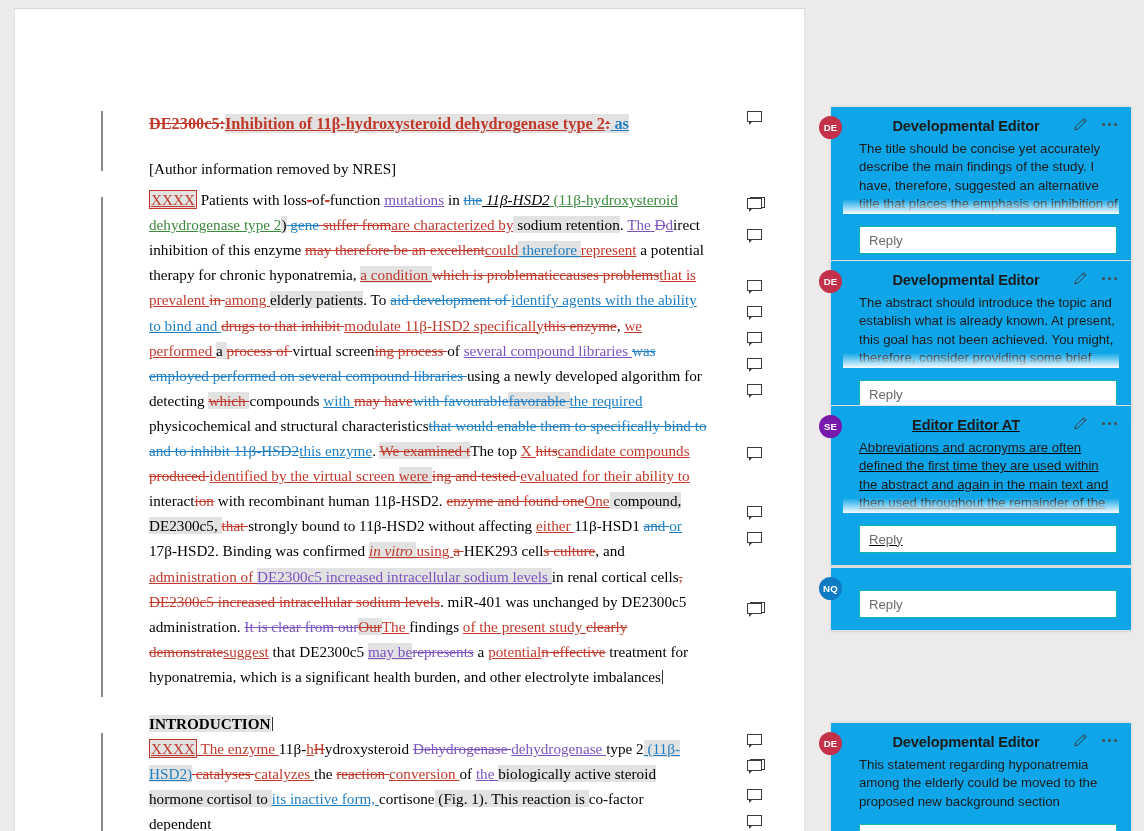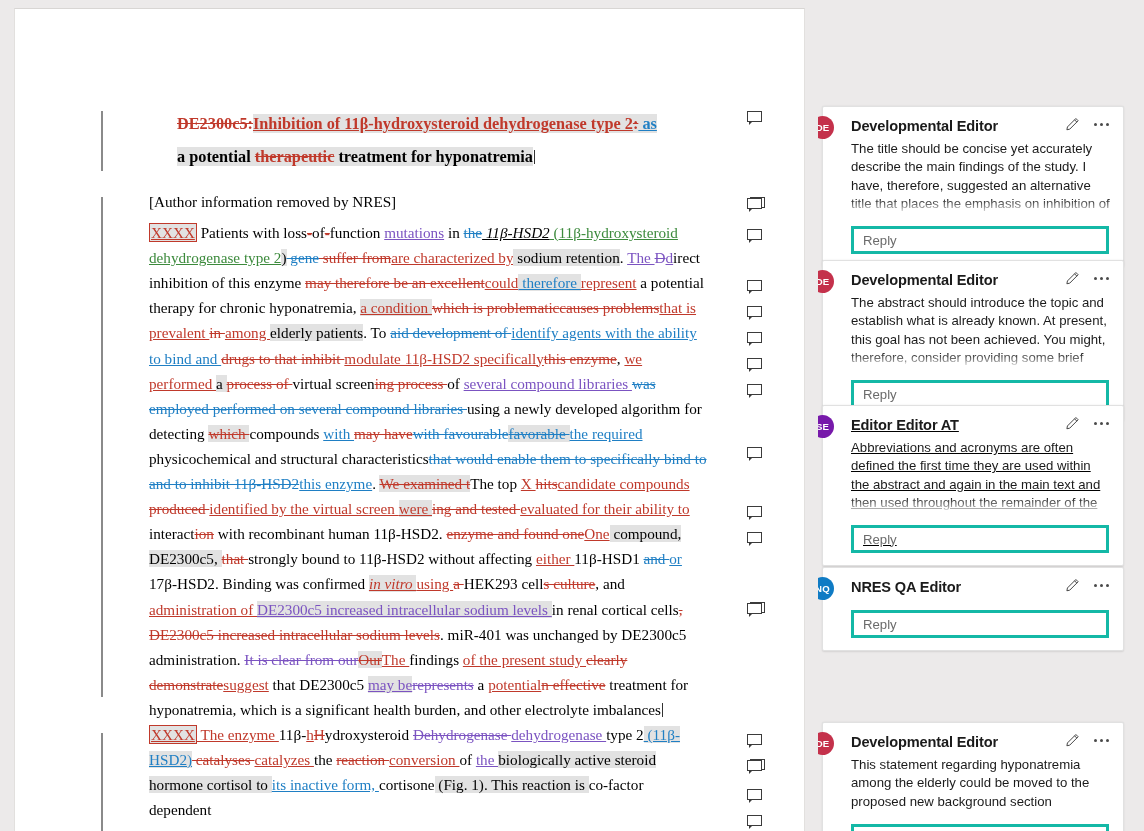--- a/index.html
+++ b/index.html
@@ -34,21 +34,20 @@
     line-height: 25.1px;
     color: #000;
     text-align: left;
     margin: 0;
     word-spacing: 0px;
   }
   .para.title {
     font-weight: bold;
     font-size: 16.3px;
     line-height: 33px;
-    margin-left: 28px;
   }
   .para.heading {
     font-weight: bold;
     font-size: 15.2px;
     line-height: 25.1px;
     margin-top: 22px;
   }
   .para.plain { margin-top: 16px; }
   .para.abs { margin-top: 6px; }
 
@@ -94,29 +93,29 @@
   
   #comments-pane {
     position: absolute;
     left: 818px; top: 0;
     width: 326px; height: 831px;
     background: #eceaea;
     overflow: hidden;
   }
   .comment-card {
     position: absolute;
-    left: 4px;
+    left: 12px;
     width: 302px;
-    background: #ffffff;
+    background: #0ea5e9;
     border: 1px solid #e1e1e1;
     border-radius: 2px;
     box-shadow: 0 0.6px 1.8px rgba(0,0,0,0.10);
   }
   .card-inner { padding: 10px 12px 12px 12px; }
-  .c-head { display: flex; align-items: flex-start; height: 20px; }
+  .c-head { display: flex; align-items: flex-start; height: 20px; text-align: center; }
   .avatar {
     position: absolute;
     left: -12px; top: 9px;
     width: 23px; height: 23px;
     border-radius: 50%;
     color: #fff;
     font-size: 9.6px;
     font-weight: bold;
     letter-spacing: 0.2px;
     display: flex; align-items: center; justify-content: center;
@@ -145,21 +144,21 @@
     overflow: hidden;
   }
   .c-body.fade::after {
     content: "";
     position: absolute; left: 0; right: 0; bottom: 0; height: 15px;
     background: linear-gradient(to bottom, rgba(255,255,255,0), rgba(255,255,255,0.97));
   }
   .reply-box {
     margin: 12px 2px 0 16px;
     height: 28px;
-    border: 3px solid #14b8a6;
+    border: 1px solid #14b8a6;
     background: #fff;
     display: flex;
     align-items: center;
     padding-left: 9px;
     font-size: 13.2px;
     color: #6b6b6b;
   }
 </style>
 </head>
 <body>
@@ -172,28 +171,28 @@
         <div class="changebar" style="top: 102px; height: 60px;"></div>
         <div class="changebar" style="top: 188px; height: 500px;"></div>
         <div class="changebar" style="top: 724px; height: 107px;"></div>
       </div>
 
     <div id="doc-body">
 
       <p class="para title">
         <span class="del-r">DE2300c5:</span><span class="hl"><span class="ins-r">Inhibition of 11β-hydroxysteroid dehydrogenase type 2</span><span class="del-r">:</span><span class="ins-b"> as</span></span>
       </p>
-      <p class="para title">
-        <span class="hl"><span>a potential </span><span class="del-r">therapeutic</span><span> treatment for hyponatremia</span></span><span class="caret"></span>
+
+      <p class="para plain">[Author information removed by NRES]</p>
+
+      <p class="para abs" id="abstract-para"><span class="ins-r hl" style="border: 1px solid rgb(192, 57, 43); padding: 0px 1px;">XXXX</span><span> Patients with loss</span><span class="del-r">-</span><span>of</span><span class="del-r">-</span><span>function </span><span class="ins-p">mutations</span><span> in </span><span class="del-b">the</span><span class="ital"> 11β-HSD2</span><span class="ins-g"> (</span><span class="ins-g">11β-hydroxysteroid dehydrogenase type 2</span><span class="hl">)</span><span class="del-b"> gene</span><span class="del-r"> suffer from</span><span class="ins-r">are characterized by</span><span class="hl"> sodium retention</span><span>. </span><span class="ins-p">The </span><span class="del-p">D</span><span class="ins-p">d</span><span>irect inhibition of this enzyme </span><span class="del-r">may therefore be an excellent</span><span class="ins-r">could</span><span class="ins-b hl"> therefore </span><span class="ins-r">represent</span><span> a potential therapy for chronic hyponatremia, </span><span class="ins-r hl">a condition </span><span class="del-r">which is problematic</span><span class="del-r">causes problems</span><span class="ins-r">that is prevalent </span><span class="del-r">in </span><span class="ins-r">among </span><span class="hl">elderly patients</span><span>. To </span><span class="del-b">aid development of </span><span class="ins-b">identify agents with the ability to bind and </span><span class="del-r">drugs to </span><span class="del-r">that </span><span class="del-r">inhibit </span><span class="ins-r">modulate 11β-HSD2 specifically</span><span class="del-r">this enzyme</span><span>, </span><span class="ins-r">we performed </span><span class="hl">a </span><span class="del-r">process of </span><span>virtual screen</span><span class="del-r">ing process </span><span>of </span><span class="ins-p">several compound libraries </span><span class="del-b">was employed performed on several compound libraries </span><span>using a newly developed algorithm for detecting </span><span class="del-r hl">which </span><span>compounds </span><span class="ins-b">with </span><span class="del-r">may have</span><span class="del-b">with favourable</span><span class="del-b hl">favorable </span><span class="ins-b">the required </span><span>physicochemical and structural characteristics</span><span class="del-b">that would enable them to specifically bind to and to inhibit 11β-HSD2</span><span class="ins-b">this enzyme</span><span>. </span><span class="del-r hl">We examined t</span><span>The top </span><span class="ins-r">X </span><span class="del-r">hits</span><span class="ins-r">candidate compounds </span><span class="del-r">produced </span><span class="ins-r">identified by the virtual screen </span><span class="ins-r hl">were </span><span class="del-r">ing and tested </span><span class="ins-r">evaluated for their ability to </span><span>interact</span><span class="del-r">ion</span><span> with recombinant human 11β-HSD2</span><span>. </span><span class="del-r">enzyme and found one</span><span class="ins-r">One</span><span class="hl"> compound, DE2300c5, </span><span class="del-r">that </span><span>strongly bound to 11β-HSD2 without affecting </span><span class="ins-r">either </span><span>11β-HSD1 </span><span class="del-b">and </span><span class="ins-b">or </span><span>17β-HSD2</span><span>. Binding was confirmed </span><span class="ins-r ital hl">in vitro </span><span class="ins-r">using </span><span class="del-r">a </span><span>HEK293 cell</span><span class="del-r">s culture</span><span>, and </span><span class="ins-r">administration of </span><span class="ins-p hl">DE2300c5 increased intracellular sodium levels </span><span>in renal cortical cells</span><span class="del-r">, DE2300c5 increased intracellular sodium levels</span><span>. miR-401 was unchanged by DE2300c5 administration</span><span>. </span><span class="del-p">It is clear from our</span><span class="del-r hl">Our</span><span class="ins-r">The </span><span>findings </span><span class="ins-r">of the present study </span><span class="del-r">clearly demonstrate</span><span class="ins-r">suggest</span><span> that DE2300c5 </span><span class="ins-p hl">may be</span><span class="del-p">represents</span><span> a </span><span class="ins-r">potential</span><span class="del-r">n effective</span><span> treatment for hyponatremia, which is a significant health burden, and other electrolyte imbalances</span><span class="caret"></span></p>
+
+      <p class="para heading">
+        <span class="hl">INTRODUCTION</span><span class="caret"></span>
       </p>
-
-      <p class="para plain">[Author information removed by NRES]</p>
-
-      <p class="para abs" id="abstract-para"><span class="ins-r hl" style="border: 1px solid rgb(192, 57, 43); padding: 0px 1px;">XXXX</span><span> Patients with loss</span><span class="del-r">-</span><span>of</span><span class="del-r">-</span><span>function </span><span class="ins-p">mutations</span><span> in </span><span class="del-b">the</span><span class="ital"> 11β-HSD2</span><span class="ins-g"> (</span><span class="ins-g">11β-hydroxysteroid dehydrogenase type 2</span><span class="hl">)</span><span class="del-b"> gene</span><span class="del-r"> suffer from</span><span class="ins-r">are characterized by</span><span class="hl"> sodium retention</span><span>. </span><span class="ins-p">The </span><span class="del-p">D</span><span class="ins-p">d</span><span>irect inhibition of this enzyme </span><span class="del-r">may therefore be an excellent</span><span class="ins-r">could</span><span class="ins-b hl"> therefore </span><span class="ins-r">represent</span><span> a potential therapy for chronic hyponatremia, </span><span class="ins-r hl">a condition </span><span class="del-r">which is problematic</span><span class="del-r">causes problems</span><span class="ins-r">that is prevalent </span><span class="del-r">in </span><span class="ins-r">among </span><span class="hl">elderly patients</span><span>. To </span><span class="del-b">aid development of </span><span class="ins-b">identify agents with the ability to bind and </span><span class="del-r">drugs to </span><span class="del-r">that </span><span class="del-r">inhibit </span><span class="ins-r">modulate 11β-HSD2 specifically</span><span class="del-r">this enzyme</span><span>, </span><span class="ins-r">we performed </span><span class="hl">a </span><span class="del-r">process of </span><span>virtual screen</span><span class="del-r">ing process </span><span>of </span><span class="ins-p">several compound libraries </span><span class="del-b">was employed performed on several compound libraries </span><span>using a newly developed algorithm for detecting </span><span class="del-r hl">which </span><span>compounds </span><span class="ins-b">with </span><span class="del-r">may have</span><span class="del-b">with favourable</span><span class="del-b hl">favorable </span><span class="ins-b">the required </span><span>physicochemical and structural characteristics</span><span class="del-b">that would enable them to specifically bind to and to inhibit 11β-HSD2</span><span class="ins-b">this enzyme</span><span>. </span><span class="del-r hl">We examined t</span><span>The top </span><span class="ins-r">X </span><span class="del-r">hits</span><span class="ins-r">candidate compounds </span><span class="del-r">produced </span><span class="ins-r">identified by the virtual screen </span><span class="ins-r hl">were </span><span class="del-r">ing and tested </span><span class="ins-r">evaluated for their ability to </span><span>interact</span><span class="del-r">ion</span><span> with recombinant human 11β-HSD2</span><span>. </span><span class="del-r">enzyme and found one</span><span class="ins-r">One</span><span class="hl"> compound, DE2300c5, </span><span class="del-r">that </span><span>strongly bound to 11β-HSD2 without affecting </span><span class="ins-r">either </span><span>11β-HSD1 </span><span class="del-b">and </span><span class="ins-b">or </span><span>17β-HSD2</span><span>. Binding was confirmed </span><span class="ins-r ital hl">in vitro </span><span class="ins-r">using </span><span class="del-r">a </span><span>HEK293 cell</span><span class="del-r">s culture</span><span>, and </span><span class="ins-r">administration of </span><span class="ins-p hl">DE2300c5 increased intracellular sodium levels </span><span>in renal cortical cells</span><span class="del-r">, DE2300c5 increased intracellular sodium levels</span><span>. miR-401 was unchanged by DE2300c5 administration</span><span>. </span><span class="del-p">It is clear from our</span><span class="del-r hl">Our</span><span class="ins-r">The </span><span>findings </span><span class="ins-r">of the present study </span><span class="del-r">clearly demonstrate</span><span class="ins-r">suggest</span><span> that DE2300c5 </span><span class="ins-p hl">may be</span><span class="del-p">represents</span><span> a </span><span class="ins-r">potential</span><span class="del-r">n effective</span><span> treatment for hyponatremia, which is a significant health burden, and other electrolyte imbalances</span><span class="caret"></span></p>
-
 
       <p class="para" id="intro-para"><span class="ins-r hl" style="border: 1px solid rgb(192, 57, 43); padding: 0px 1px;">XXXX</span><span class="ins-r"> The enzyme </span><span>11β-</span><span class="ins-r">h</span><span class="del-r">H</span><span>ydroxysteroid </span><span class="del-p">Dehydrogenase </span><span class="ins-p">dehydrogenase </span><span>type 2</span><span class="ins-b hl"> (11β-HSD2)</span><span class="del-r"> catalyses </span><span class="ins-r">catalyzes </span><span>the </span><span class="del-r">reaction </span><span class="ins-r">conversion </span><span>of </span><span class="ins-p">the </span><span class="hl">biologically active steroid hormone cortisol to </span><span class="ins-b">its inactive form, </span><span>cortisone</span><span class="hl"> (Fig. 1). This reaction is </span><span>co-factor dependent</span></p>
 
     </div>
 
     <div id="bubbles">
         <div class="bubble" style="left: 732px; top: 101px;">
           <div class="b1"></div>
           <div class="tail"></div>
         </div>
@@ -329,36 +328,20 @@
               </span>
             </div>
           </div>
           <div class="c-body fade" style="height: 74px;">Abbreviations and acronyms are often defined the first time they are used within the abstract and again in the main text and then used throughout the remainder of the manuscript.</div>
           <div class="reply-box">Reply</div>
         </div>
       </div>
       <div class="comment-card" style="top: 567px;">
         <div class="avatar" style="background: rgb(15, 123, 196);">NQ</div>
         <div class="card-inner">
-          <div class="c-head">
-            <div class="c-author">NRES QA Editor</div>
-            <div class="c-actions">
-              <span>
-                <svg class="pencil-icon" viewBox="0 0 16 16">
-                  <path d="M11.6 1.6 L14 4 L5 13 L2 13.6 L2.6 10.6 Z" fill="none" stroke="#3a3a3a" stroke-width="1"></path>
-                  <path d="M10.2 3 L12.6 5.4" stroke="#3a3a3a" stroke-width="1"></path>
-                </svg>
-              </span>
-              <span class="ellipsis">
-                <i></i>
-                <i></i>
-                <i></i>
-              </span>
-            </div>
-          </div>
           <div class="reply-box">Reply</div>
         </div>
       </div>
       <div class="comment-card" style="top: 722px;">
         <div class="avatar" style="background: rgb(196, 49, 75);">DE</div>
         <div class="card-inner">
           <div class="c-head">
             <div class="c-author">Developmental Editor</div>
             <div class="c-actions">
               <span>

